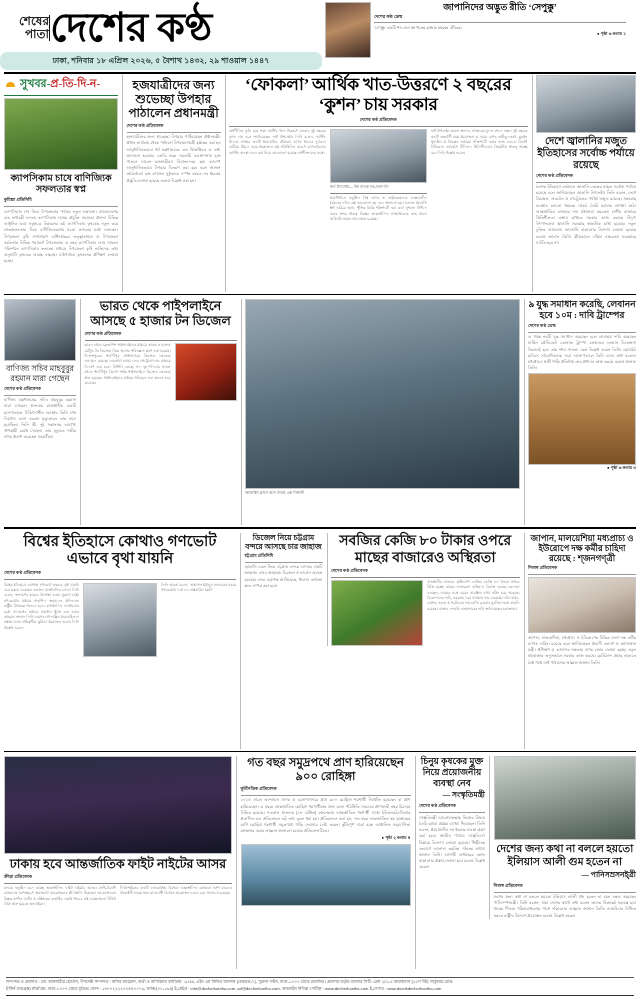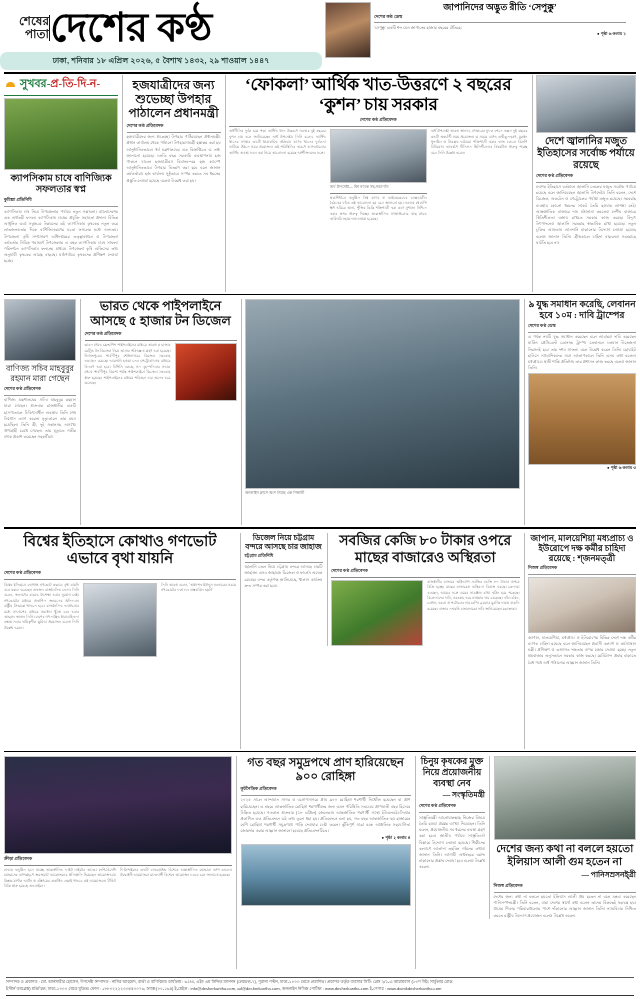--- a/index.html
+++ b/index.html
@@ -326,34 +326,35 @@
               <div class="body-txt dense">রাজধানীর বাজারে অধিকাংশ সবজির কেজি ৮০ টাকার ওপরে বিক্রি হচ্ছে। মাছের বাজারেও অস্থিরতা বিরাজ করছে। ক্রেতারা বলছেন, আয়ের সঙ্গে ব্যয়ের সামঞ্জস্য রাখা কঠিন হয়ে পড়েছে। বিক্রেতাদের দাবি, সরবরাহ কমে যাওয়ায় দাম বেড়েছে। কাঁচা মরিচ, বেগুন, করলা ও পটোলের দাম বেশি। ব্রয়লার মুরগির দামও বাড়তি রয়েছে। বাজার তদারকি জোরদারের দাবি জানিয়েছেন ভোক্তারা।</div>
             </div>
           </div>
         </div>
       </div>
     </div>
 
     <div class="vrule"></div>
 
     <div class="col-labor">
-      <div class="labor-head">জাপান, মালয়েশিয়া মধ্যপ্রাচ্য ও ইউরোপে দক্ষ কর্মীর চাহিদা রয়েছে : শ্জনমত্ত্রী</div>
+      <div class="labor-head">জাপান, মালয়েশিয়া মধ্যপ্রাচ্য ও ইউরোপে দক্ষ কর্মীর চাহিদা রয়েছে : শ্জনগণ্ত্রী</div>
       <div class="cred">নিজস্ব প্রতিবেদক</div>
       <div class="rule-thin"></div>
       <div class="poultry photo"></div>
       <div class="body-txt" style="margin-top:2px;">জাপান, মালয়েশিয়া, মধ্যপ্রাচ্য ও ইউরোপের বিভিন্ন দেশে দক্ষ কর্মীর ব্যাপক চাহিদা রয়েছে বলে জানিয়েছেন প্রবাসী কল্যাণ ও কর্মসংস্থান মন্ত্রী। প্রশিক্ষণ ও ভাষাগত দক্ষতার ওপর জোর দেওয়া হচ্ছে। নতুন শ্রমবাজার অনুসন্ধানে সরকার কাজ করছে। রেমিট্যান্স প্রবাহ বাড়াতে বৈধ পথে অর্থ পাঠানোর আহ্বান জানান তিনি।</div>
     </div>
   </div>
 
   <div class="hr-black" style="margin:2px 4px;"></div>
 
   <div class="band4">
 
     <div class="col-fight">
       <div class="stage photo"></div>
+      <div class="fight-head">ঢাকায় হবে আন্তর্জাতিক ফাইট নাইটের আসর</div>
       <div class="cred">ক্রীড়া প্রতিবেদক</div>
       <div class="hr-grey"></div>
       <div style="display:flex; gap:4px;">
         <div style="flex:1;">
             <div class="body-txt dense">ঢাকায় অনুষ্ঠিত হতে যাচ্ছে আন্তর্জাতিক ফাইট নাইটের আসর। দেশি-বিদেশি যোদ্ধাদের অংশগ্রহণে জমজমাট আয়োজনের প্রতিশ্রুতি দিয়েছেন আয়োজকরা। মিক্সড মার্শাল আর্টস ও বক্সিংয়ের একাধিক লড়াই থাকবে এই আয়োজনে। টিকিট বিক্রি শুরু হয়েছে অনলাইনে।</div>
           </div>
         <div style="flex:1;">
             <div class="body-txt dense">ফিলিপাইনের একটি ব্যাকগ্রাউন্ড বিশেষে আন্তর্জাতিক যোদ্ধারা অংশ নেবেন। উদ্বোধনী আয়োজনে মাসব্যাপী বিশেষে আয়োজন চলবে বলে জানানো হয়েছে।</div>
           </div>
       </div>

